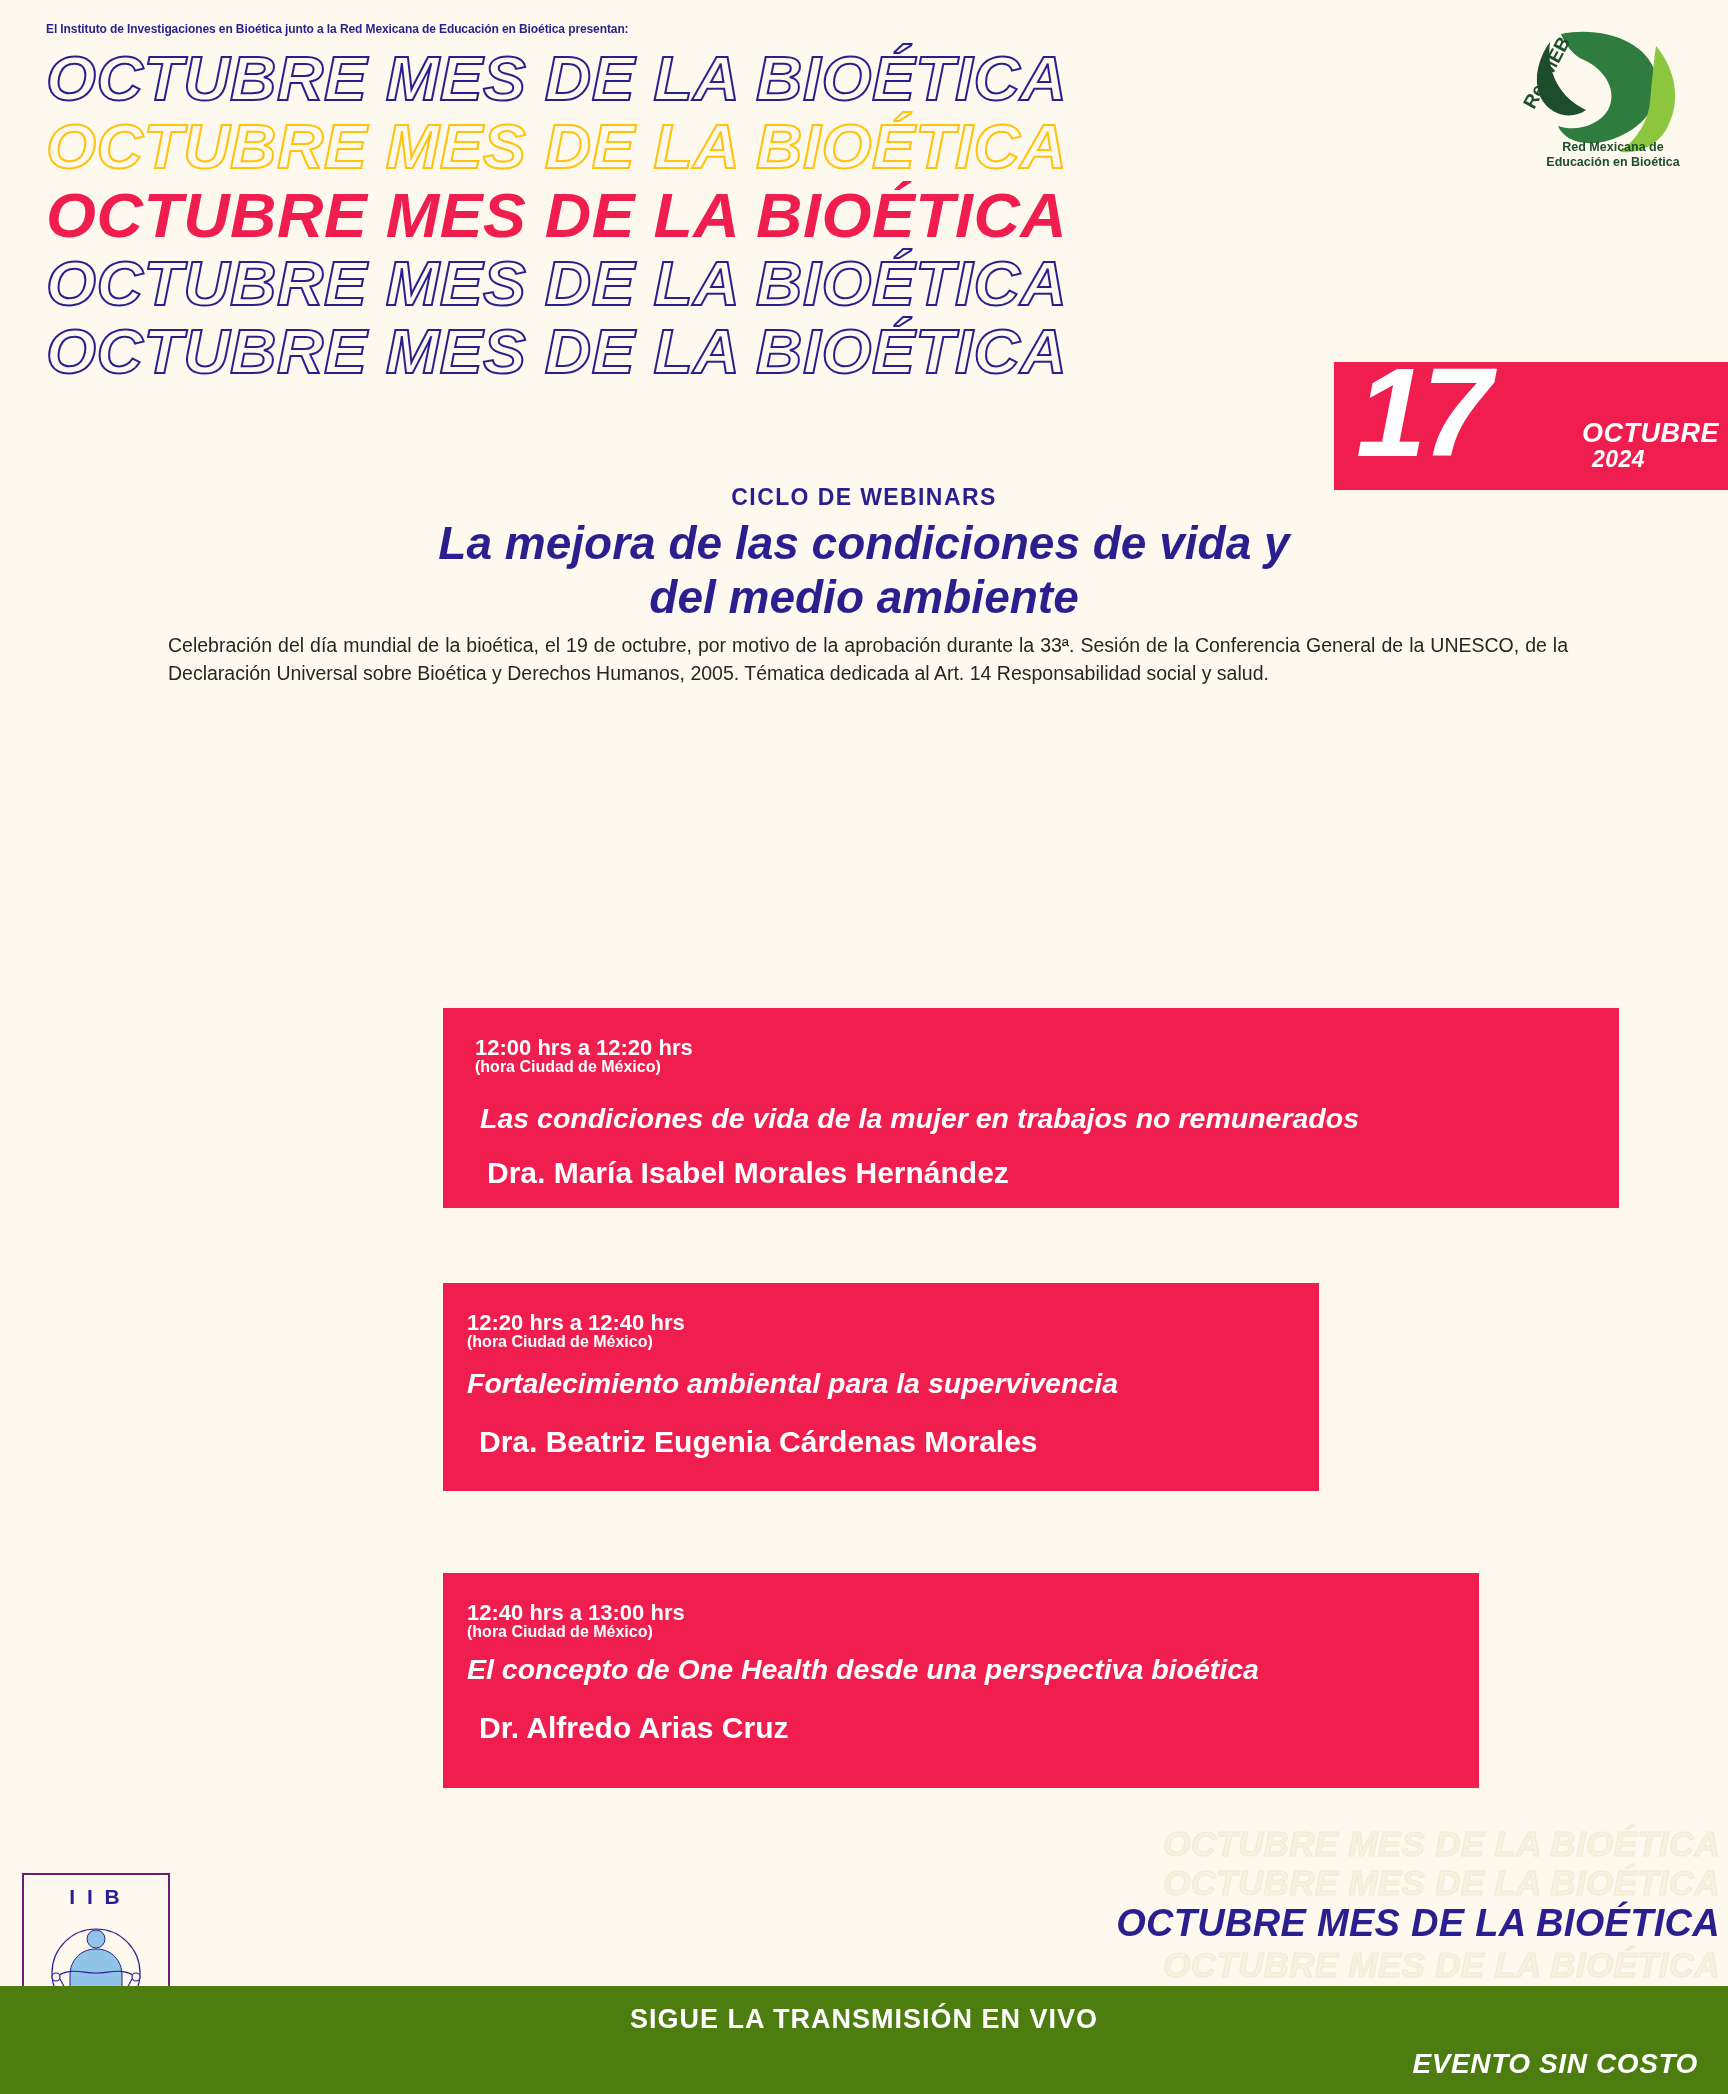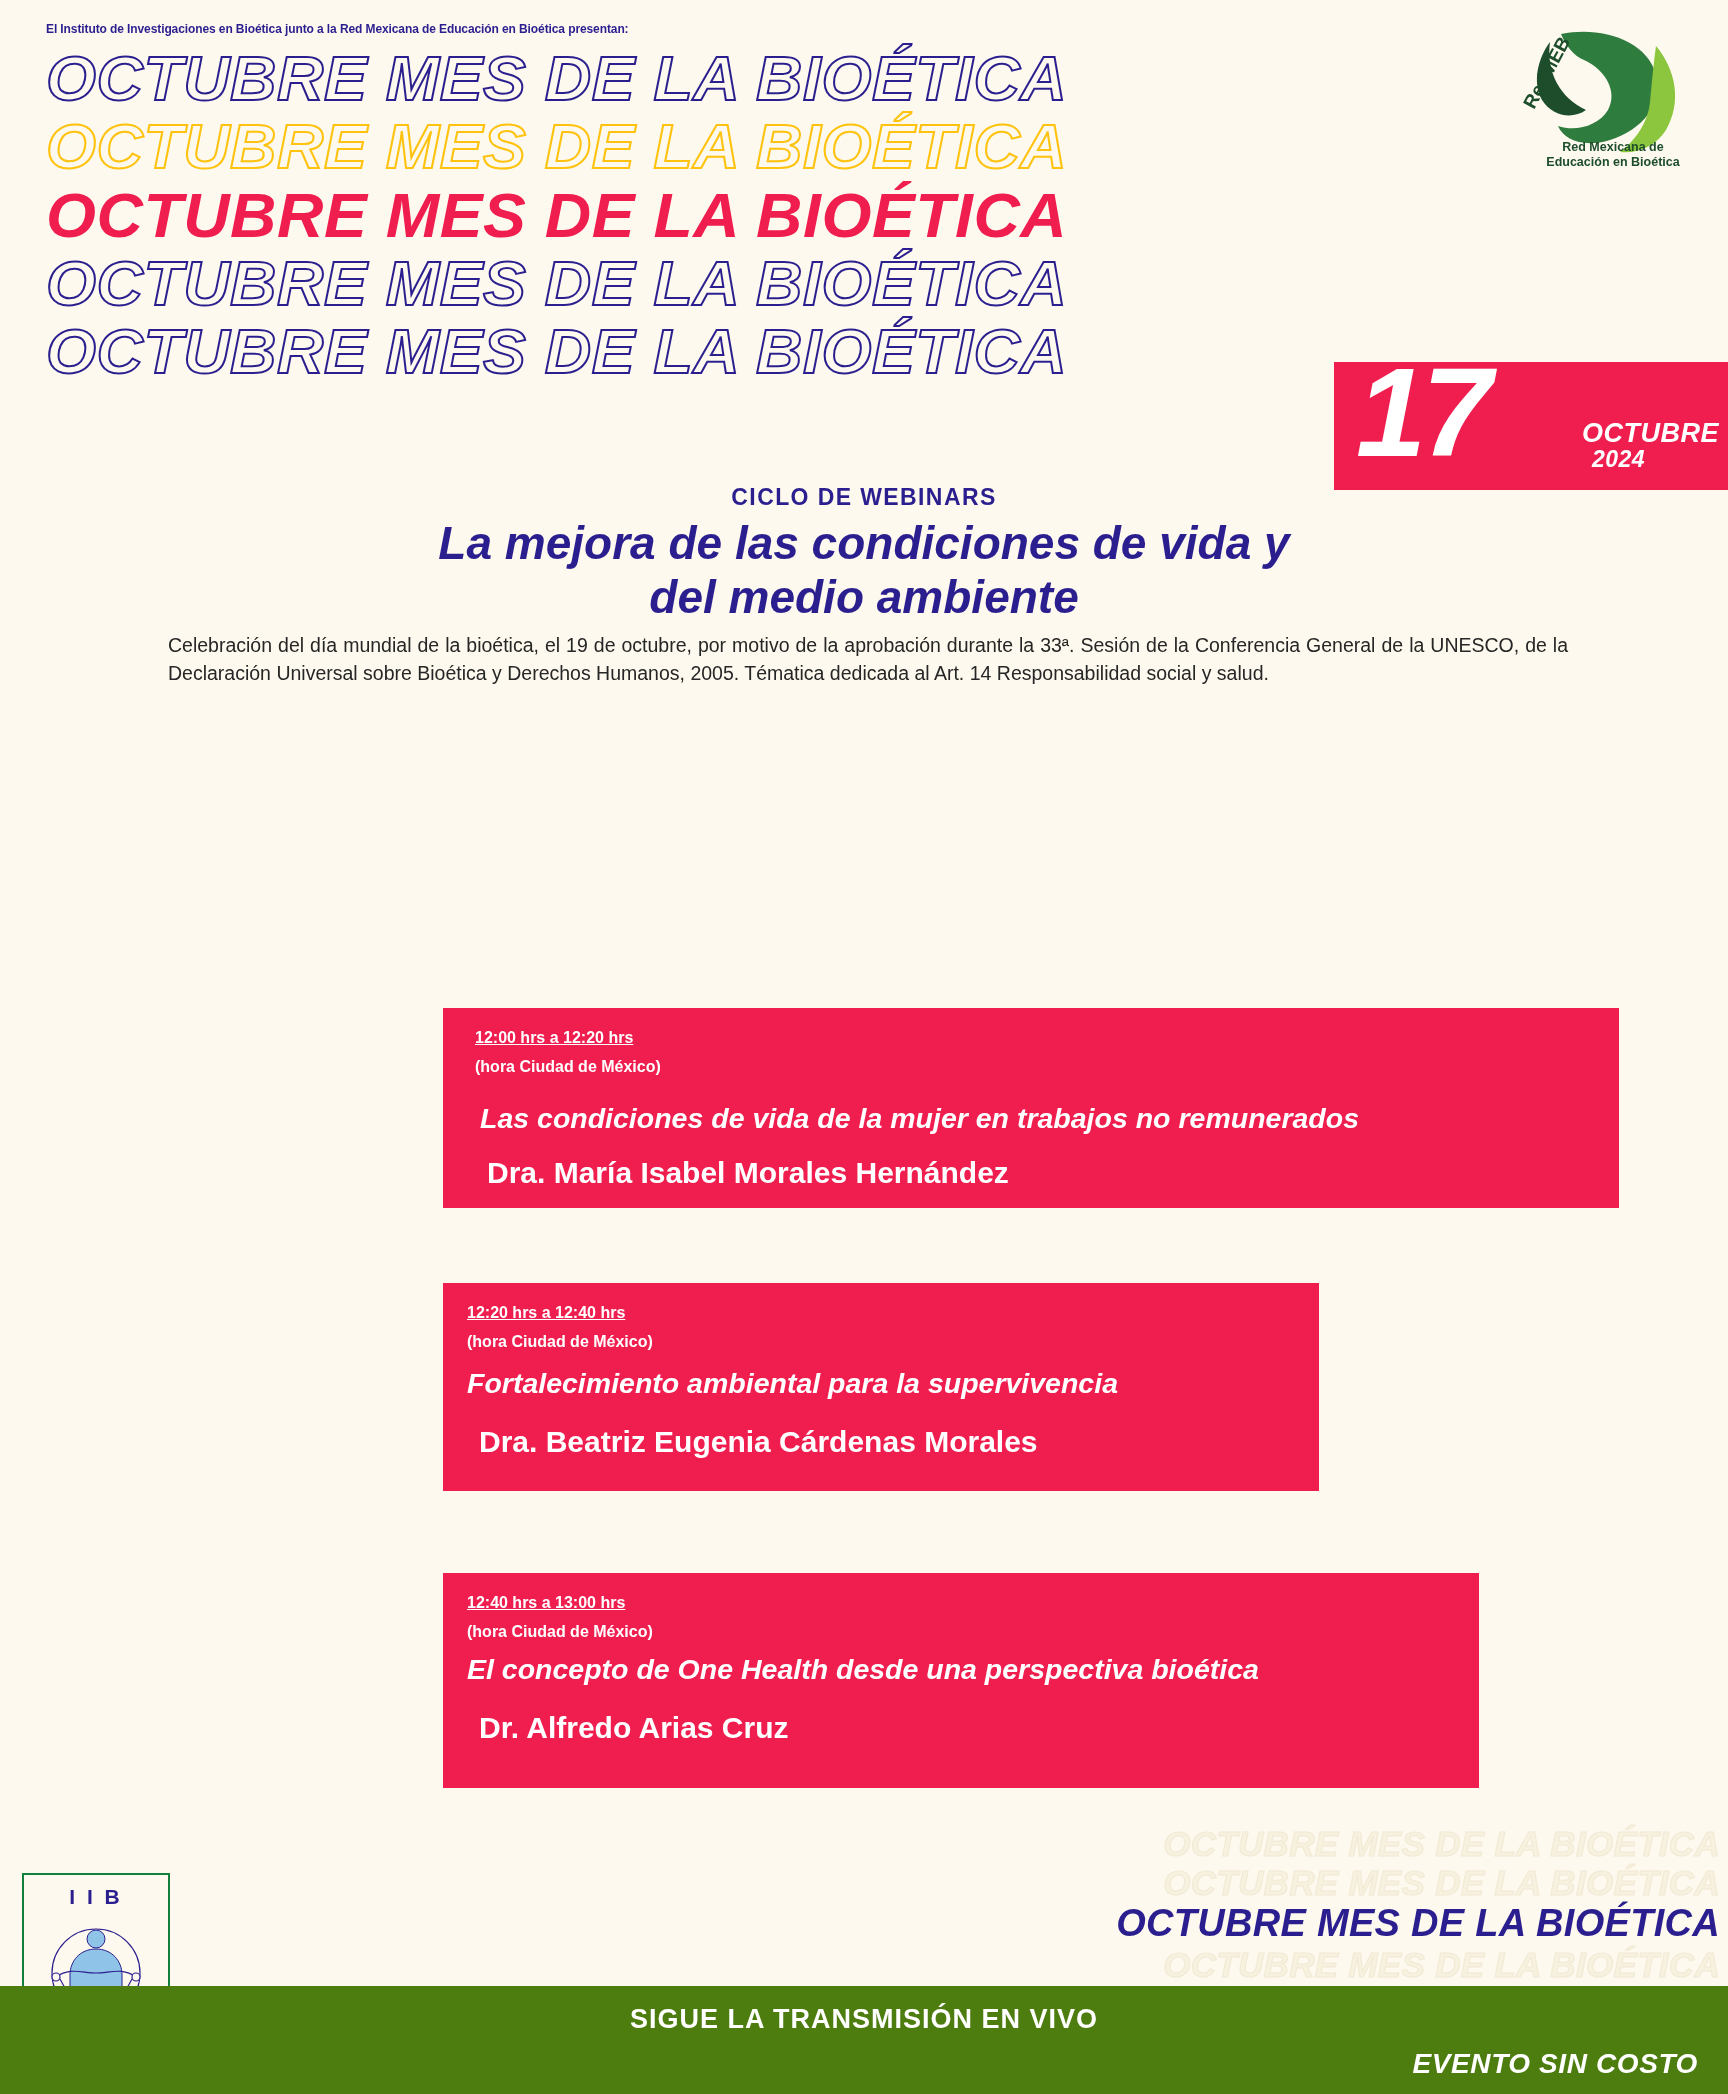--- a/index.html
+++ b/index.html
@@ -155,24 +155,23 @@
     background: #f01d4f;
     color: #ffffff;
   }
   .card-1 { left: 443px; top: 1008px; width: 1176px; height: 200px; }
   .card-2 { left: 443px; top: 1283px; width: 876px; height: 208px; }
   .card-3 { left: 443px; top: 1573px; width: 1036px; height: 215px; }
 
   .card-time {
     position: absolute;
     left: 24px;
-    top: 21px;
-    font-size: 16px;
-    font-weight: bold;
-    text-decoration: underline;
+    top: 27px;
+    font-size: 22px;
+    font-weight: bold;
   }
   .card-tz {
     position: absolute;
     left: 24px;
     top: 50px;
     font-size: 16px;
     font-weight: bold;
   }
   .card-topic {
     position: absolute;
@@ -223,21 +222,21 @@
   }
 
   
   .iib {
     position: absolute;
     left: 22px;
     bottom: 26px;
     width: 148px;
     height: 195px;
     background: #fdf9ee;
-    border: 2px solid #15803d;
+    border: 2px solid #701a75;
     box-sizing: border-box;
   }
   .iib-title {
     position: absolute;
     top: 10px;
     left: 0;
     width: 100%;
     text-align: center;
     font-size: 21px;
     font-weight: bold;

